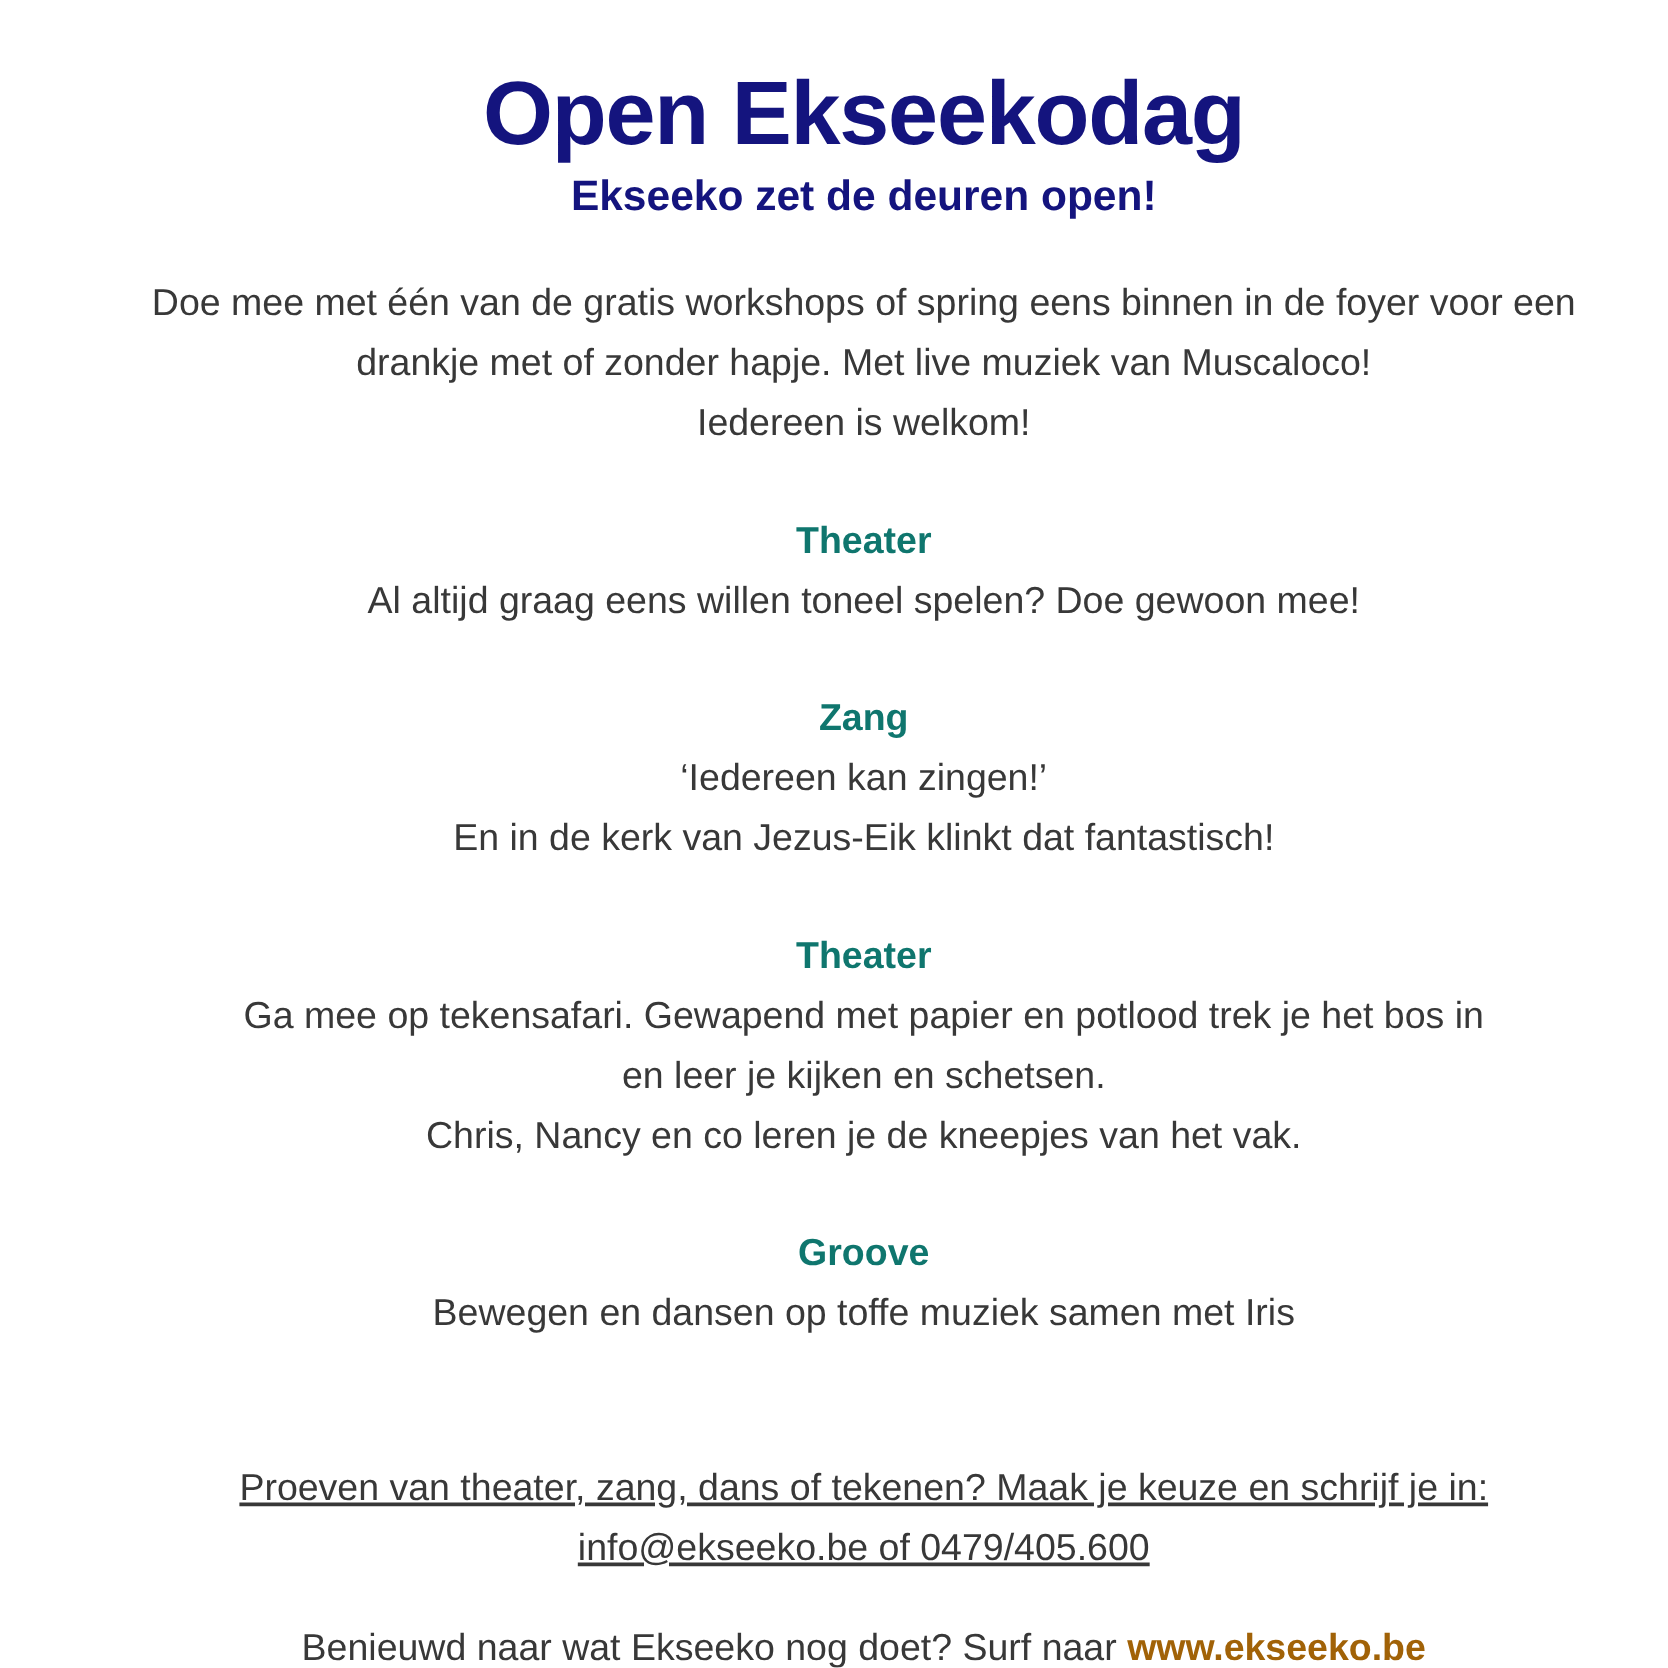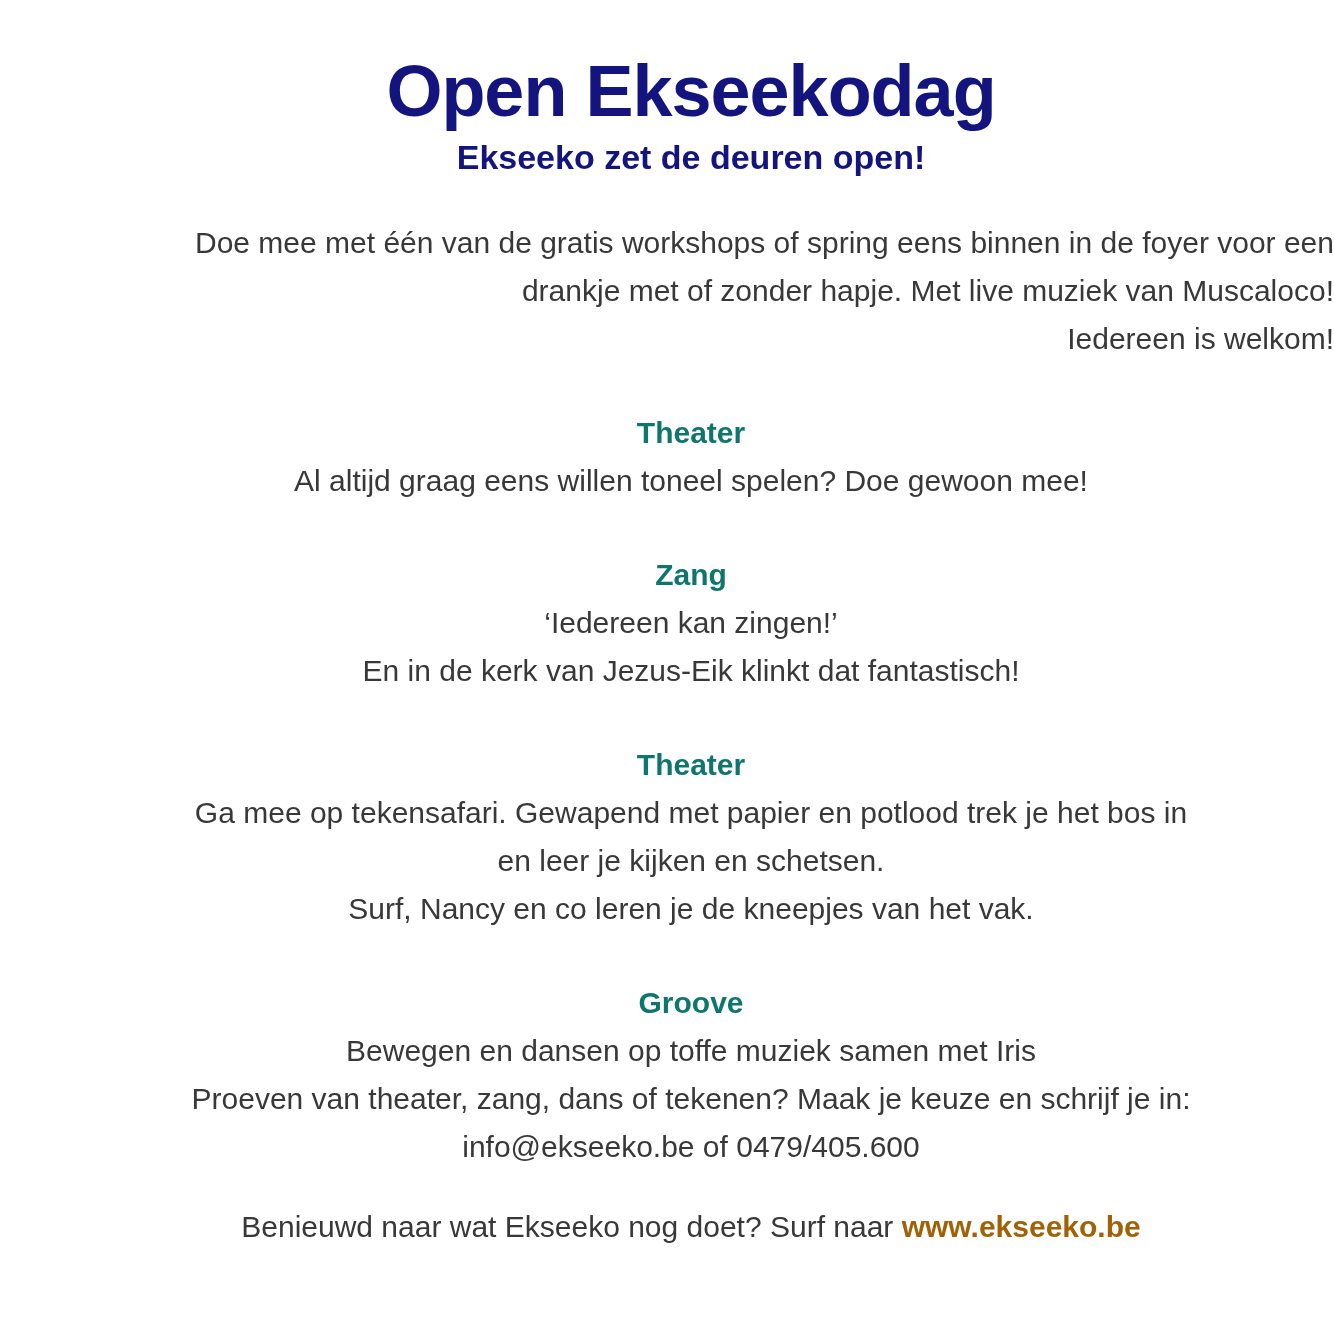--- a/index.html
+++ b/index.html
@@ -38,33 +38,34 @@
     font-weight: 700;
   }
   .body-line {
     margin: 0;
     font-size: 30px;
     line-height: 48px;
     font-weight: 400;
   }
   .intro {
     margin-top: 42px;
-    text-align: right;
   }
   .workshop {
     margin-top: 46px;
   }
   .workshop .heading {
     font-size: 30px;
     line-height: 48px;
     margin: 0;
     color: #0f766e;
     font-weight: 700;
   }
   .footer-cta {
+    margin-top: 92px;
+    text-decoration: underline;
   }
   .closing {
     margin-top: 32px;
   }
   .site-link {
     color: #a16207;
     font-weight: 700;
     cursor: pointer;
   }
 </style>
@@ -90,21 +91,21 @@
   <section class="workshop">
     <h3 class="heading">Zang</h3>
     <p class="body-line">‘Iedereen kan zingen!’</p>
     <p class="body-line">En in de kerk van Jezus-Eik klinkt dat fantastisch!</p>
   </section>
 
   <section class="workshop">
     <h3 class="heading">Theater</h3>
     <p class="body-line">Ga mee op tekensafari. Gewapend met papier en potlood trek je het bos in</p>
     <p class="body-line">en leer je kijken en schetsen.</p>
-    <p class="body-line">Surf, Nancy en co leren je de kneepjes van het vak.</p>
+    <p class="body-line">Chris, Nancy en co leren je de kneepjes van het vak.</p>
   </section>
 
   <section class="workshop">
     <h3 class="heading">Groove</h3>
     <p class="body-line">Bewegen en dansen op toffe muziek samen met Iris</p>
   </section>
 
   <div class="footer-cta">
     <p class="body-line">Proeven van theater, zang, dans of tekenen? Maak je keuze en schrijf je in:</p>
     <p class="body-line">info@ekseeko.be of 0479/405.600</p>

